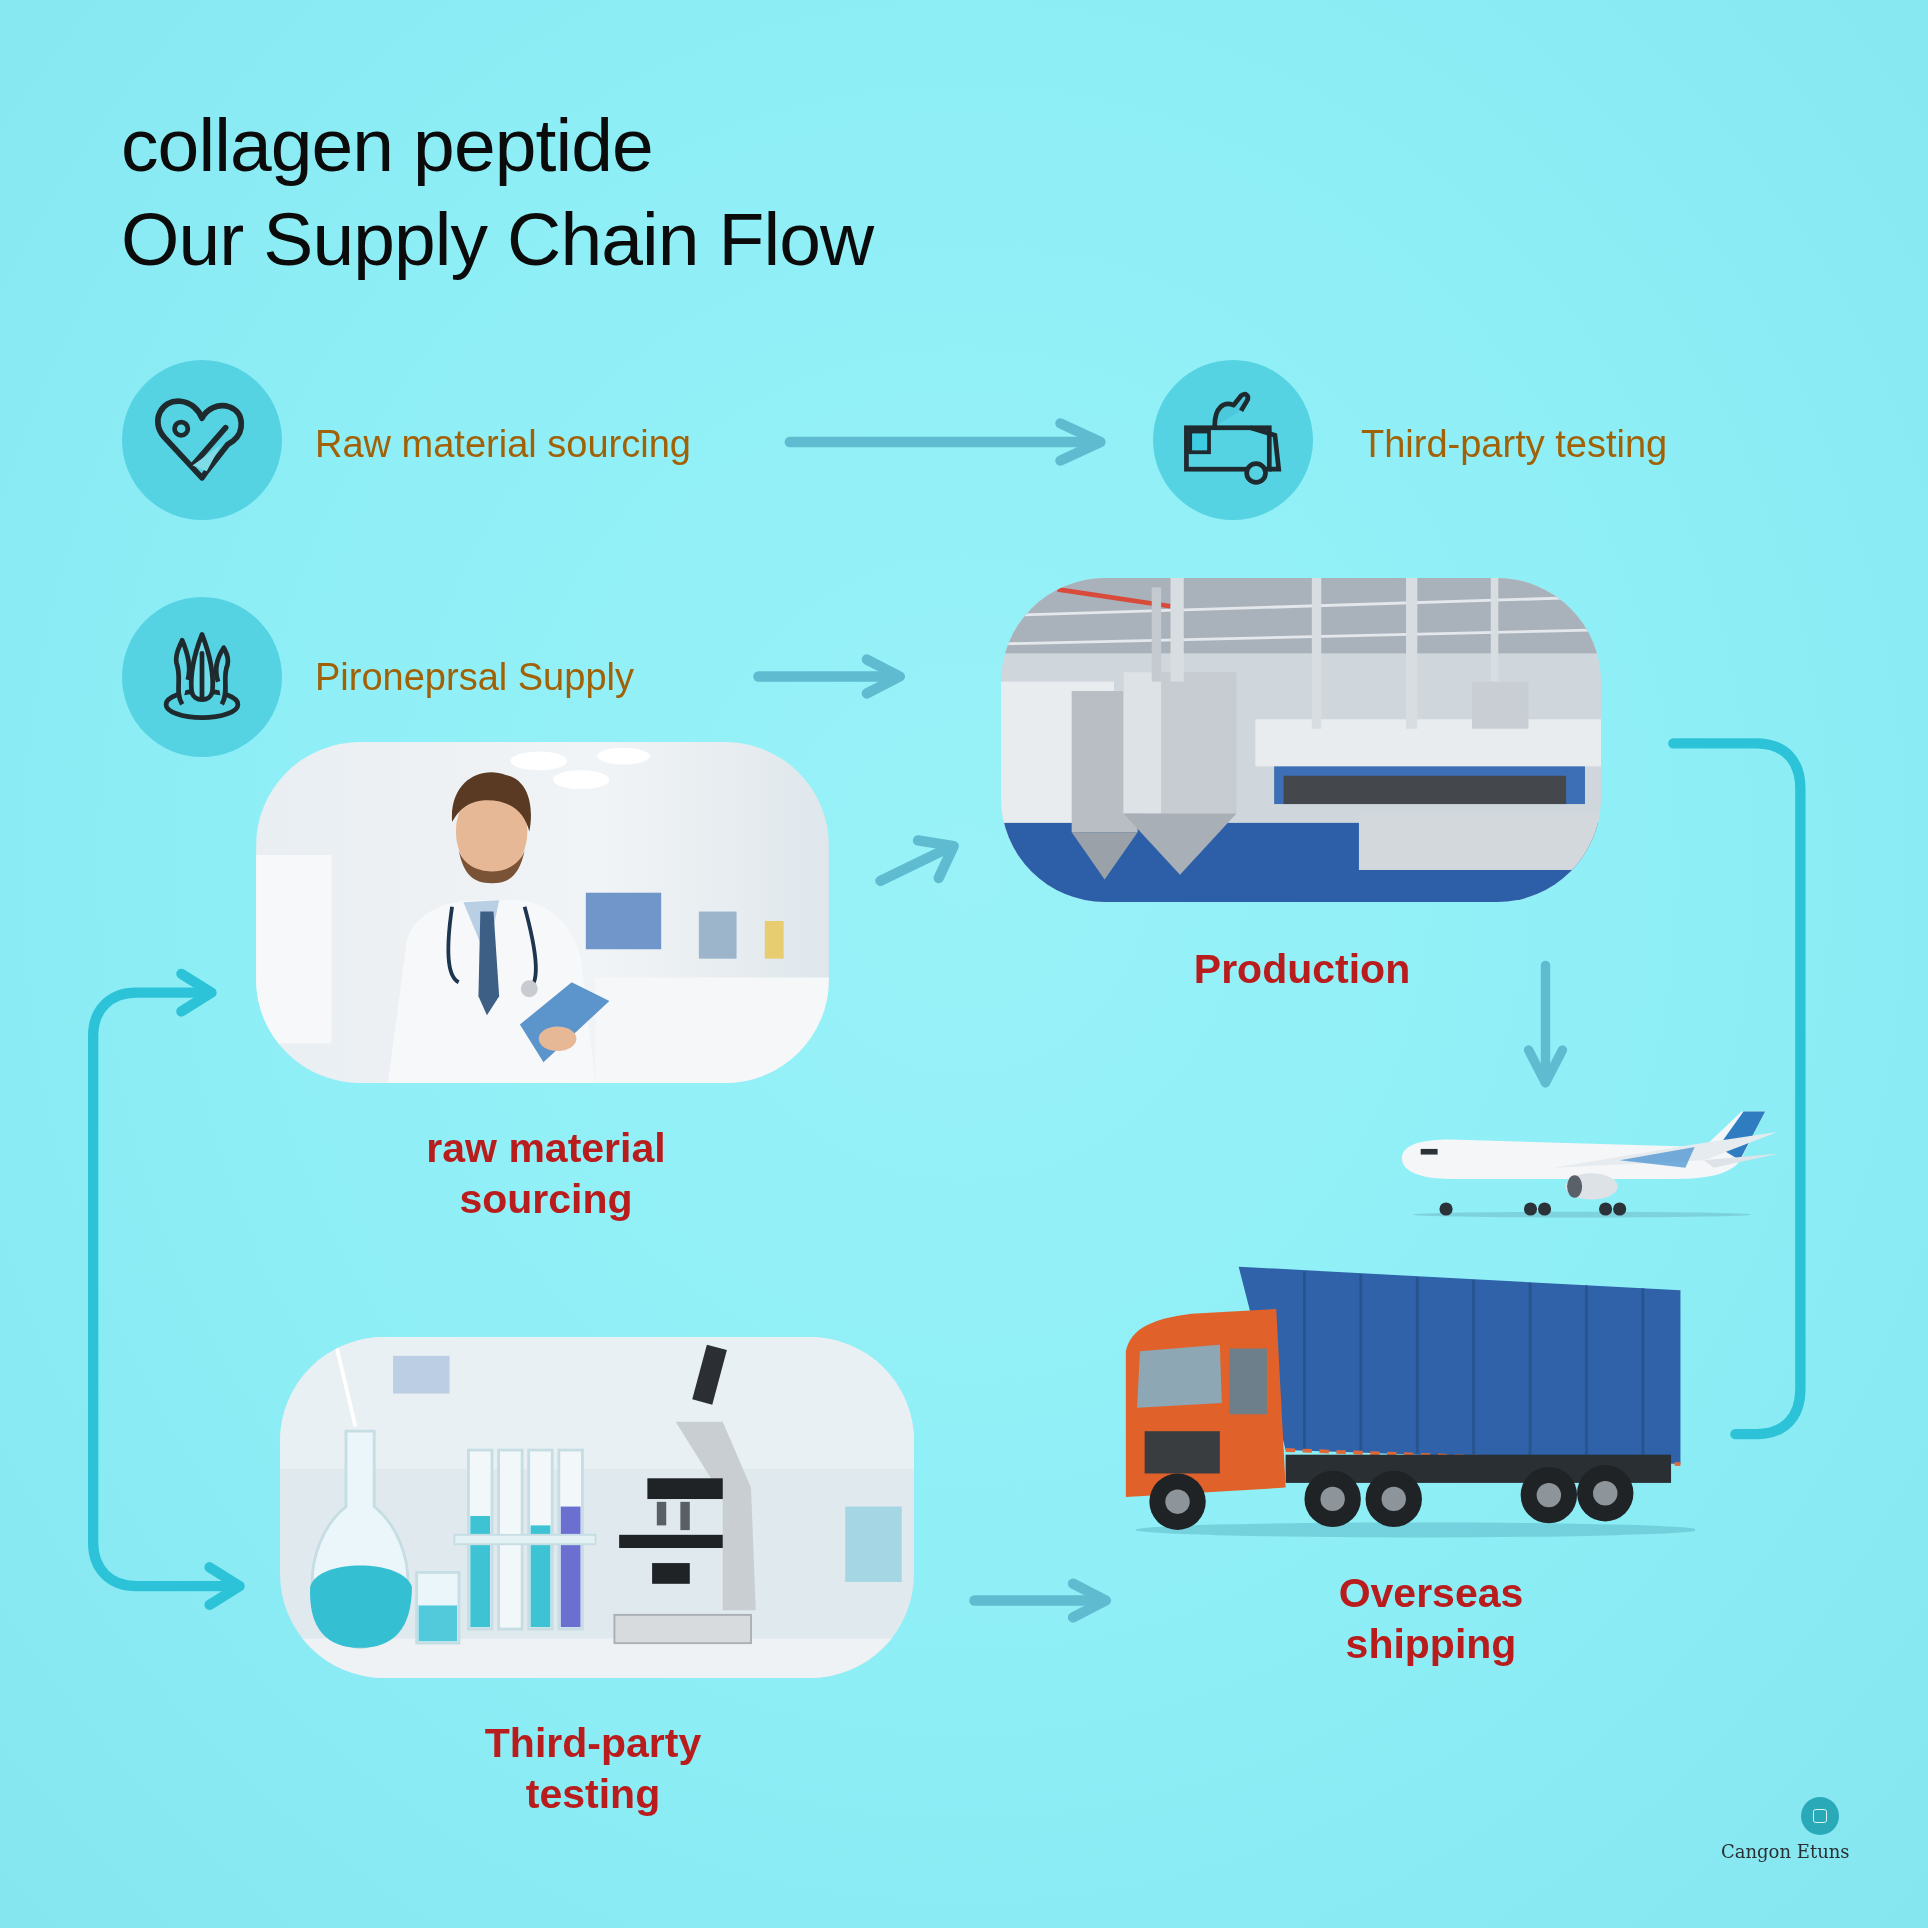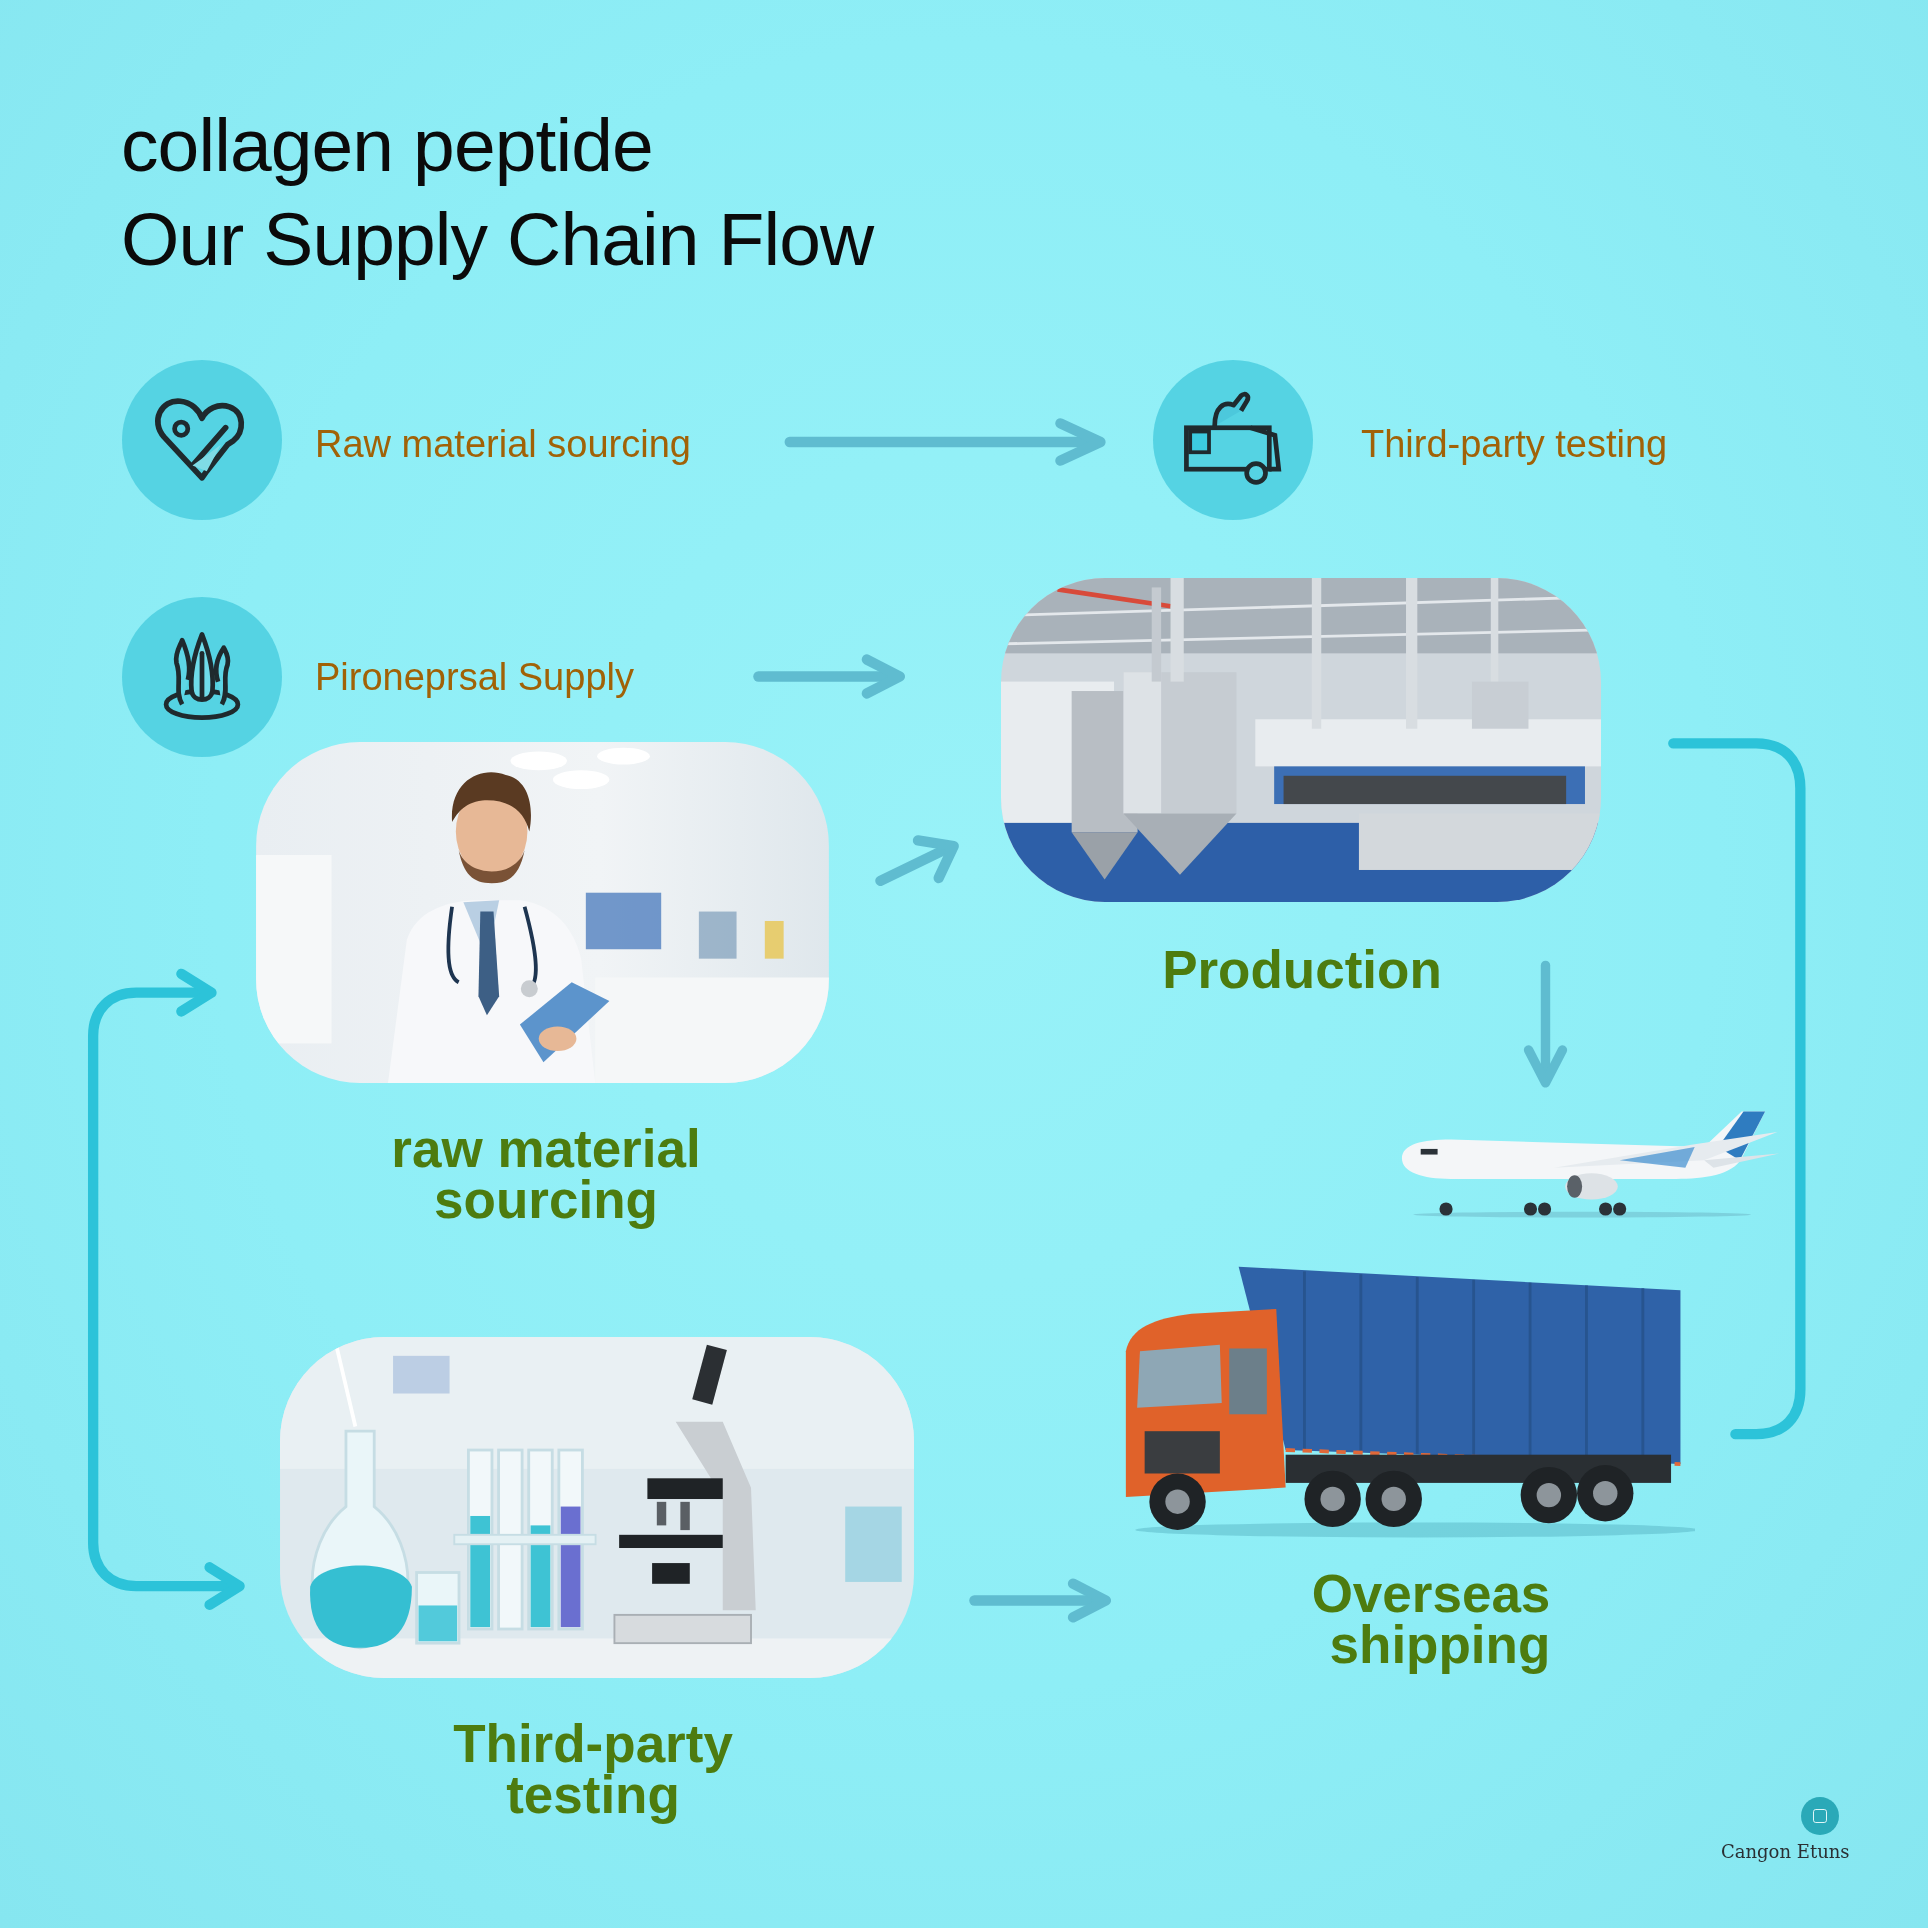--- a/index.html
+++ b/index.html
@@ -6,21 +6,21 @@
   body {
     width:1928px; height:1928px; position:relative; overflow:hidden;
     background: radial-gradient(ellipse at 50% 45%, #98f2f8 0%, #8eeef6 55%, #86e6f0 100%);
     font-family: "Liberation Sans", sans-serif; color:#111;
   }
   .abs { position:absolute; }
   .title { left:121px; font-weight:400; font-size:75px; line-height:1; color:#0b0b0b; letter-spacing:-0.9px; white-space:nowrap; }
   .icon-circle { width:160px; height:160px; border-radius:50%; background:#55d3e3; display:flex; align-items:center; justify-content:center; }
   .icon-label { font-size:38px; color:#a16207; white-space:nowrap; transform:translateY(-50%); }
   .photo { border-radius:104px; overflow:hidden; }
-  .step-label { font-weight:700; font-size:53px; color:#4d7c0f; text-align:center; line-height:51px; transform:translateX(-50%); white-space:nowrap; }
+  .step-label { font-weight:700; font-size:41px; color:#b91c1c; text-align:center; line-height:51px; transform:translateX(-50%); white-space:nowrap; }
   svg { display:block; }
 </style>
 </head>
 <body>
 
 <div class="abs title" style="top:108px;">collagen peptide</div>
 <div class="abs title" style="top:202px;">Our Supply Chain Flow</div>
 
 <div class="abs icon-circle" style="left:122px; top:360px;">
   <span>
@@ -204,21 +204,21 @@
       </g>
     <g fill="#8d959b">
         <circle cx="65" cy="255" r="13"></circle>
         <circle cx="230" cy="252" r="13"></circle>
         <circle cx="295" cy="252" r="13"></circle>
         <circle cx="460" cy="248" r="13"></circle>
         <circle cx="520" cy="246" r="13"></circle>
       </g>
   </svg>
 </div>
-<div class="abs step-label" style="left:1431px; top:1568px;text-align:right;">
+<div class="abs step-label" style="left:1431px; top:1568px;">
   <div>Overseas</div>
   <div>shipping</div>
 </div>
 
 <svg class="abs" style="left:80px; top:956px;" width="169" height="678" viewBox="0 0 180 720">
   <path d="M130 38 L60 38 C32 38 14 56 14 84 L14 624 C14 652 32 670 60 670 L160 670" fill="none" stroke="#2cc3d9" stroke-width="11" stroke-linecap="round"></path>
   <path d="M108 18 L140 38 L108 58" fill="none" stroke="#2cc3d9" stroke-width="11" stroke-linecap="round" stroke-linejoin="round"></path>
   <path d="M138 650 L170 670 L138 690" fill="none" stroke="#2cc3d9" stroke-width="11" stroke-linecap="round" stroke-linejoin="round"></path>
 </svg>
 

